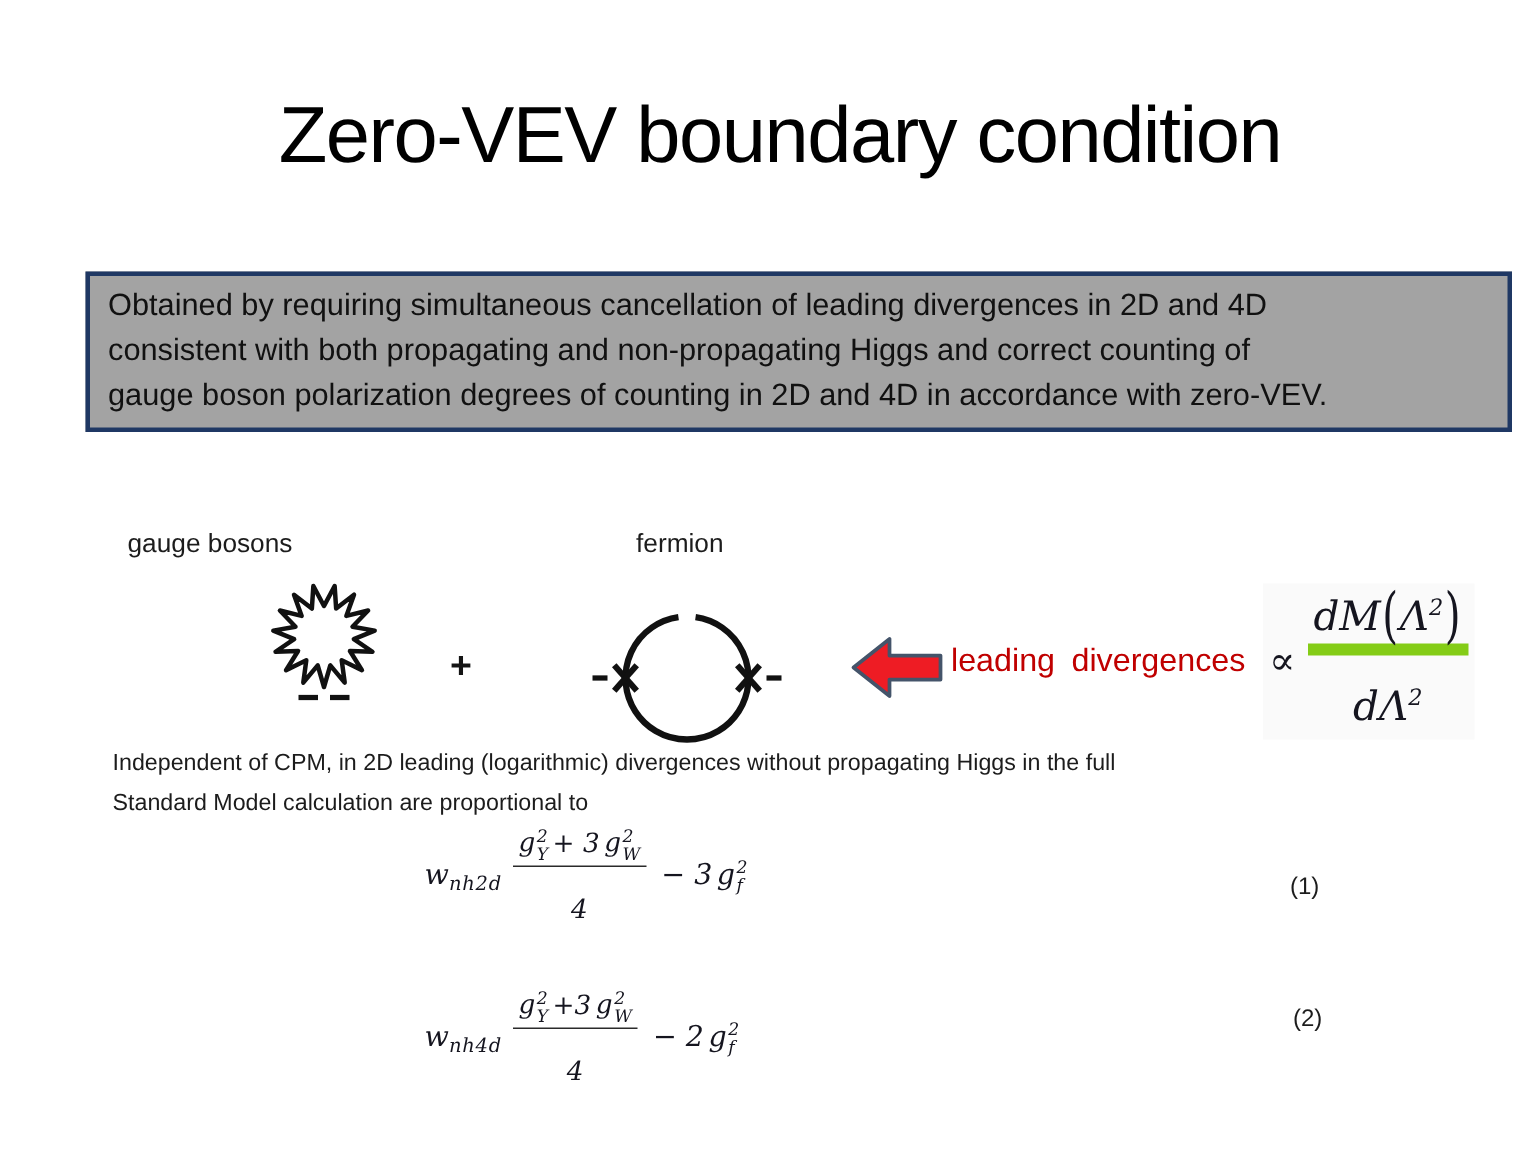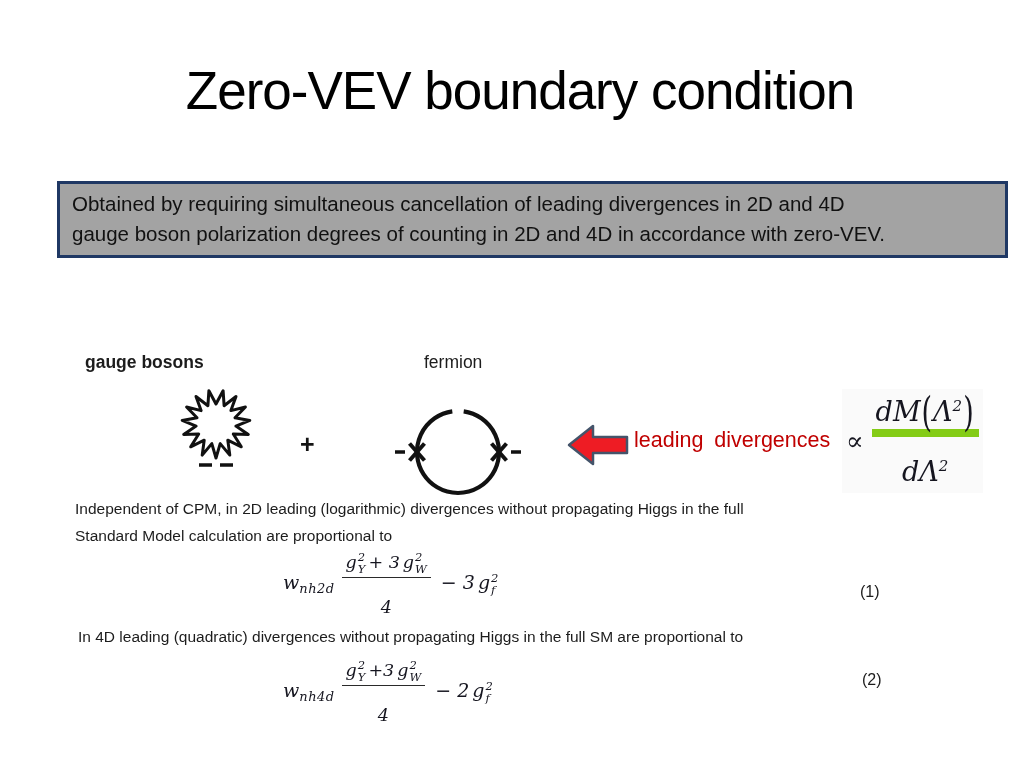--- a/index.html
+++ b/index.html
@@ -18,21 +18,21 @@
     border:3px solid #1f3864; padding:5px 12px 6px 12px;
     font-size:20.5px; line-height:30px; color:#111; background:#a3a3a3;
     white-space:nowrap;
   }
   .section-heading {
     position:absolute; left:75px; top:302px;
     font-weight:700; font-size:15.5px; color:#141414;
     text-decoration:underline;
   }
   .lbl { position:absolute; font-size:17.5px; color:#1c1c1c; }
-  .gauge-lbl { left:85px; top:352px;font-weight:bold; }
+  .gauge-lbl { left:85px; top:352px; }
   .fermion-lbl { left:424px; top:352px; }
   .gauge-svg   { position:absolute; left:170px; top:386px; }
   .plus        { position:absolute; left:300px; top:430px; font-size:25px; font-weight:700; color:#141414; }
   .fermion-svg { position:absolute; left:392px; top:400px; }
   .arrow-svg   { position:absolute; left:566px; top:421px; }
   .red-text {
     position:absolute; left:634px; top:428px;
     font-size:21.5px; color:#c00000; word-spacing:5px;
   }
   .big-eq {
@@ -69,20 +69,21 @@
 </style>
 </head>
 <body>
 
 <div class="slide">
 
   <h1 class="title">Zero-VEV boundary condition</h1>
 
   <div class="intro-box">
     <div>Obtained by requiring simultaneous cancellation of leading divergences in 2D and 4D</div>
+    <div>consistent with both propagating and non-propagating Higgs and correct counting of</div>
     <div>gauge boson polarization degrees of counting in 2D and 4D in accordance with zero-VEV.</div>
   </div>
 
 
   <div class="lbl gauge-lbl">gauge bosons</div>
   <div class="lbl fermion-lbl">fermion</div>
 
   <svg class="gauge-svg" width="92" height="96" viewBox="0 0 92 96">
     <path id="gauge-loop-path" fill="none" stroke="#111" stroke-width="3" stroke-linejoin="round" d="M46.0 72.0 L41.8 57.6 L32.2 69.1 L34.2 54.2 L20.7 60.8 L28.7 48.0 L13.7 48.5 L26.1 40.1 L12.2 34.4 L27.0 31.8 L16.6 21.0 L31.1 24.6 L26.0 10.5 L37.9 19.7 L38.9 4.7 L46.0 18.0 L53.1 4.7 L54.1 19.7 L66.0 10.5 L60.9 24.6 L75.4 21.0 L65.0 31.8 L79.8 34.4 L65.9 40.1 L78.3 48.5 L63.3 48.0 L71.3 60.8 L57.8 54.2 L59.8 69.1 L50.2 57.6 L46.0 72.0 Z"></path>
     <line x1="29" y1="79" x2="42" y2="79" stroke="#111" stroke-width="3.5"></line>
@@ -116,20 +117,19 @@
   </div>
 
   <div class="body-text p2d-1">Independent of CPM, in 2D leading (logarithmic) divergences without propagating Higgs in the full</div>
   <div class="body-text p2d-2">Standard Model calculation are proportional to</div>
 
   <div class="eq eq1">
     <span>w</span><span class="esub">nh2d</span><span class="frac"><span class="fnum"><span>g</span><span class="ss"><span>2</span><span>Y</span></span><span class="op">+ 3</span><span>g</span><span class="ss"><span>2</span><span>W</span></span></span><span class="fden">4</span></span><span class="op">− 3</span><span>g</span><span class="ss"><span>2</span><span>f</span></span>
   </div>
   <div class="eq-label lab1">(1)</div>
 
-  <div class="body-text p4d">In 4D leading (quadratic) divergences without propagating Higgs in the full SM are proportional to</div>
 
   <div class="eq eq2">
     <span>w</span><span class="esub">nh4d</span><span class="frac"><span class="fnum"><span>g</span><span class="ss"><span>2</span><span>Y</span></span><span class="op">+3</span><span>g</span><span class="ss"><span>2</span><span>W</span></span></span><span class="fden">4</span></span><span class="op">− 2</span><span>g</span><span class="ss"><span>2</span><span>f</span></span>
   </div>
   <div class="eq-label lab2">(2)</div>
 
 </div>
 
 </body></html>

